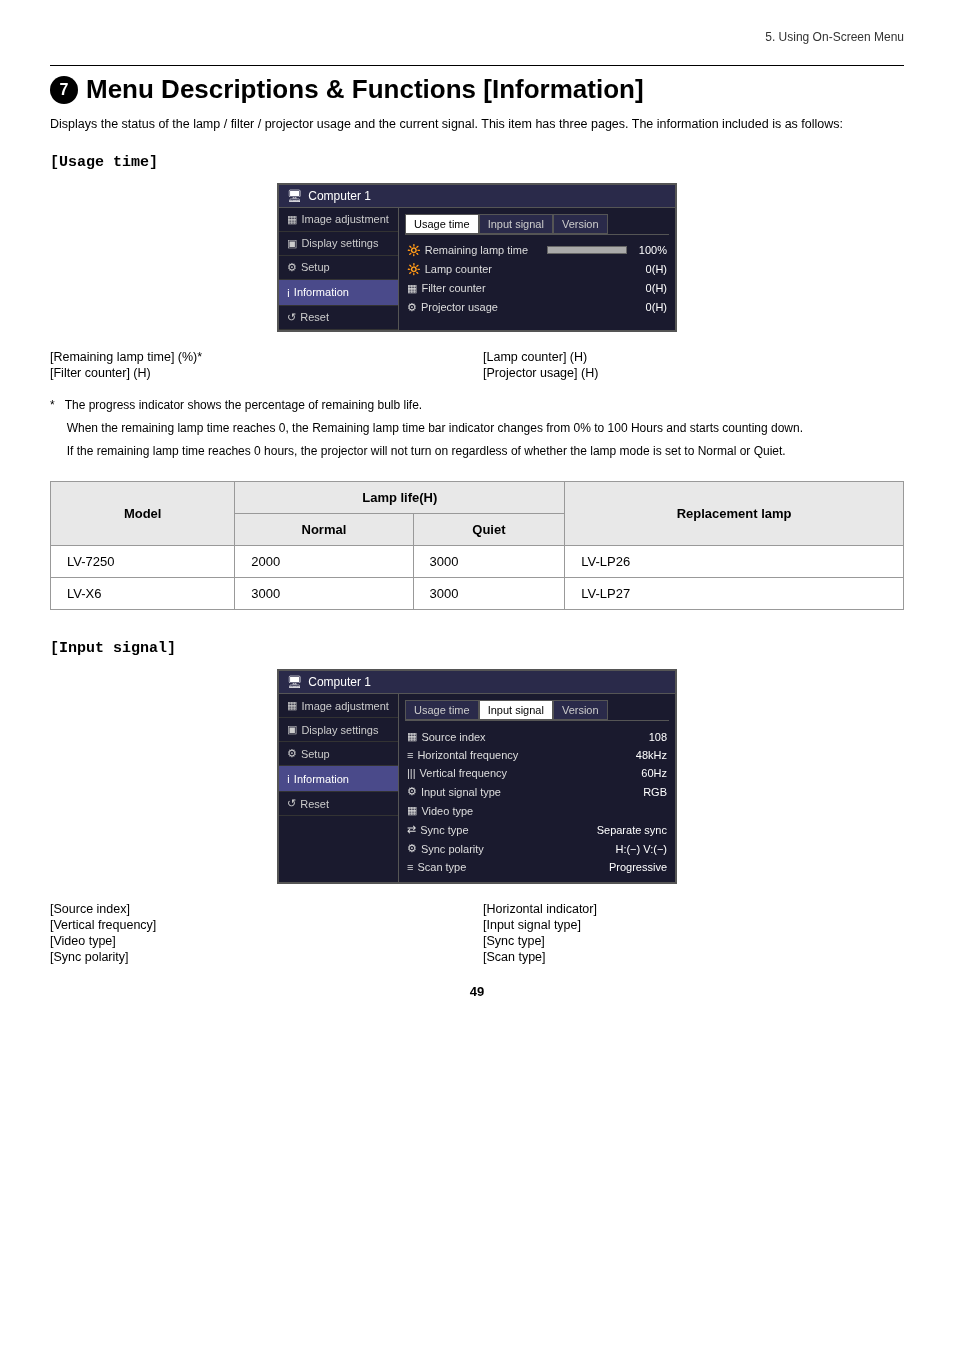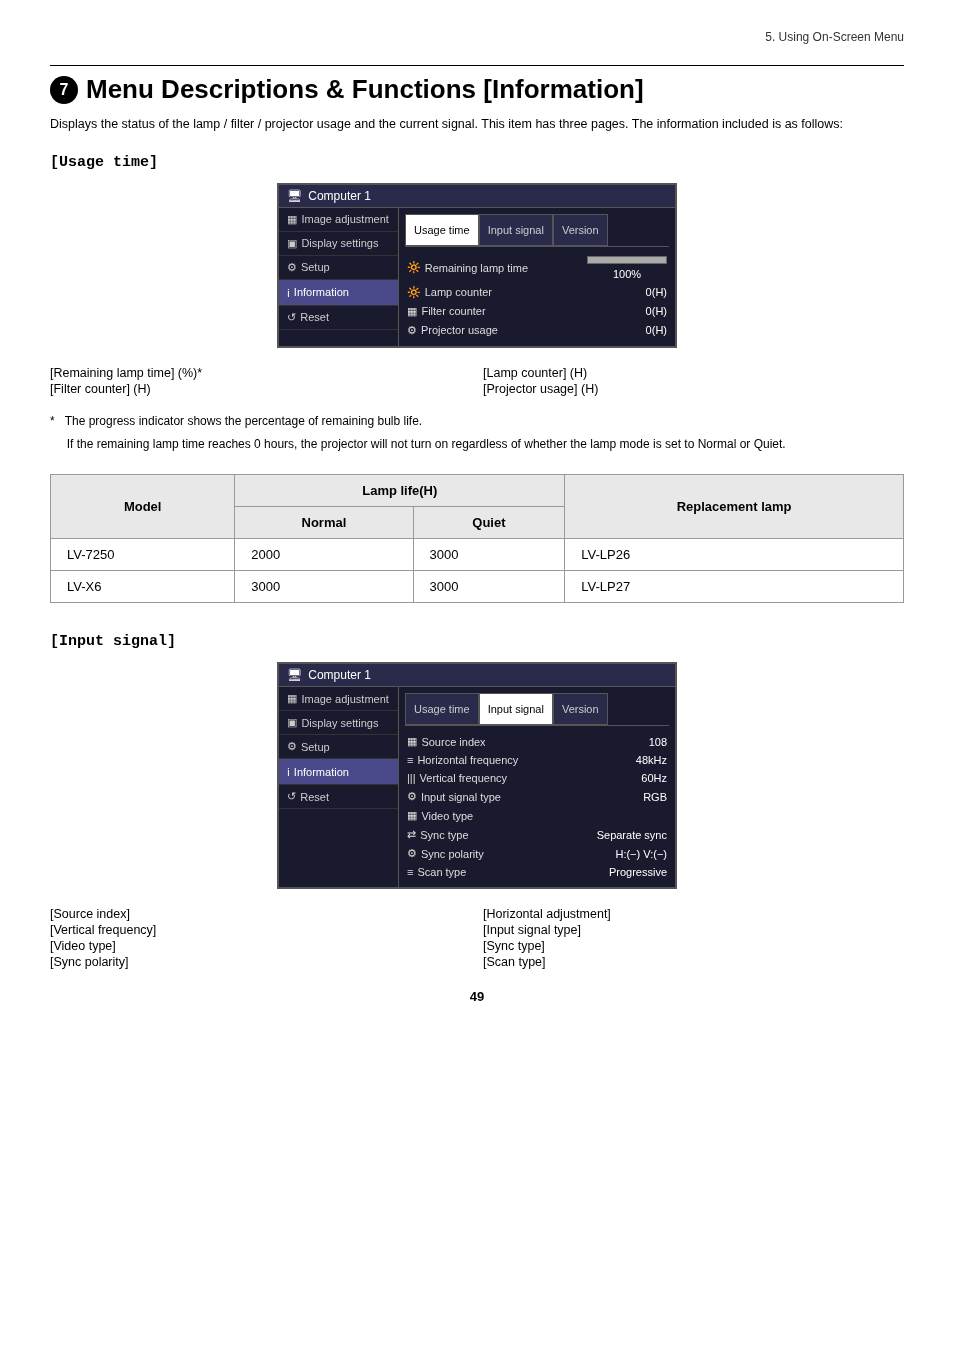--- a/index.html
+++ b/index.html
@@ -116,21 +116,21 @@
     }
 
     .osd-tabs {
       display: flex;
       gap: 0;
       margin-bottom: 6px;
       border-bottom: 1px solid #555;
     }
 
     .osd-tab {
-      padding: 9px 8px;
+      padding: 3px 8px;
       font-size: 11px;
       color: #ccc;
       border: 1px solid #555;
       background: #2a2a4a;
       cursor: pointer;
     }
 
     .osd-tab.active {
       background: #fff;
       color: #000;
@@ -152,22 +152,21 @@
     }
 
     .osd-row-value {
       color: #fff;
       font-size: 11px;
     }
 
     .progress-bar-container {
       display: flex;
       align-items: center;
-      gap: 4px;
-      flex-direction: column;
+      gap: 12px;
     }
 
     .progress-bar {
       width: 80px;
       height: 8px;
       background: #333;
       border: 1px solid #666;
     }
 
     .progress-fill {
@@ -317,20 +316,21 @@
 
 <div class="field-list">
   <span>[Remaining lamp time] (%)*</span>
   <span>[Lamp counter] (H)</span>
   <span>[Filter counter] (H)</span>
   <span>[Projector usage] (H)</span>
 </div>
 
 <div class="footnote">
   <p>*&nbsp;&nbsp;&nbsp;The progress indicator shows the percentage of remaining bulb life.</p>
+  <p>&nbsp;&nbsp;&nbsp;&nbsp;&nbsp;When the remaining lamp time reaches 0, the Remaining lamp time bar indicator changes from 0% to 100 Hours and starts counting down.</p>
   <p>&nbsp;&nbsp;&nbsp;&nbsp;&nbsp;If the remaining lamp time reaches 0 hours, the projector will not turn on regardless of whether the lamp mode is set to Normal or Quiet.</p>
 </div>
 
 <table class="lamp-table">
   <thead>
     <tr>
       <th rowspan="2">Model</th>
       <th colspan="2">Lamp life(H)</th>
       <th rowspan="2">Replacement lamp</th>
     </tr>
@@ -448,21 +448,21 @@
           </div>
           <span class="osd-row-value">Progressive</span>
         </div>
       </div>
     </div>
   </div>
 </div>
 
 <div class="field-list">
   <span>[Source index]</span>
-  <span>[Horizontal adjustment]</span>
+  <span>[Horizontal indicator]</span>
   <span>[Vertical frequency]</span>
   <span>[Input signal type]</span>
   <span>[Video type]</span>
   <span>[Sync type]</span>
   <span>[Sync polarity]</span>
   <span>[Scan type]</span>
 </div>
 
 <div class="page-number">49</div>
 

